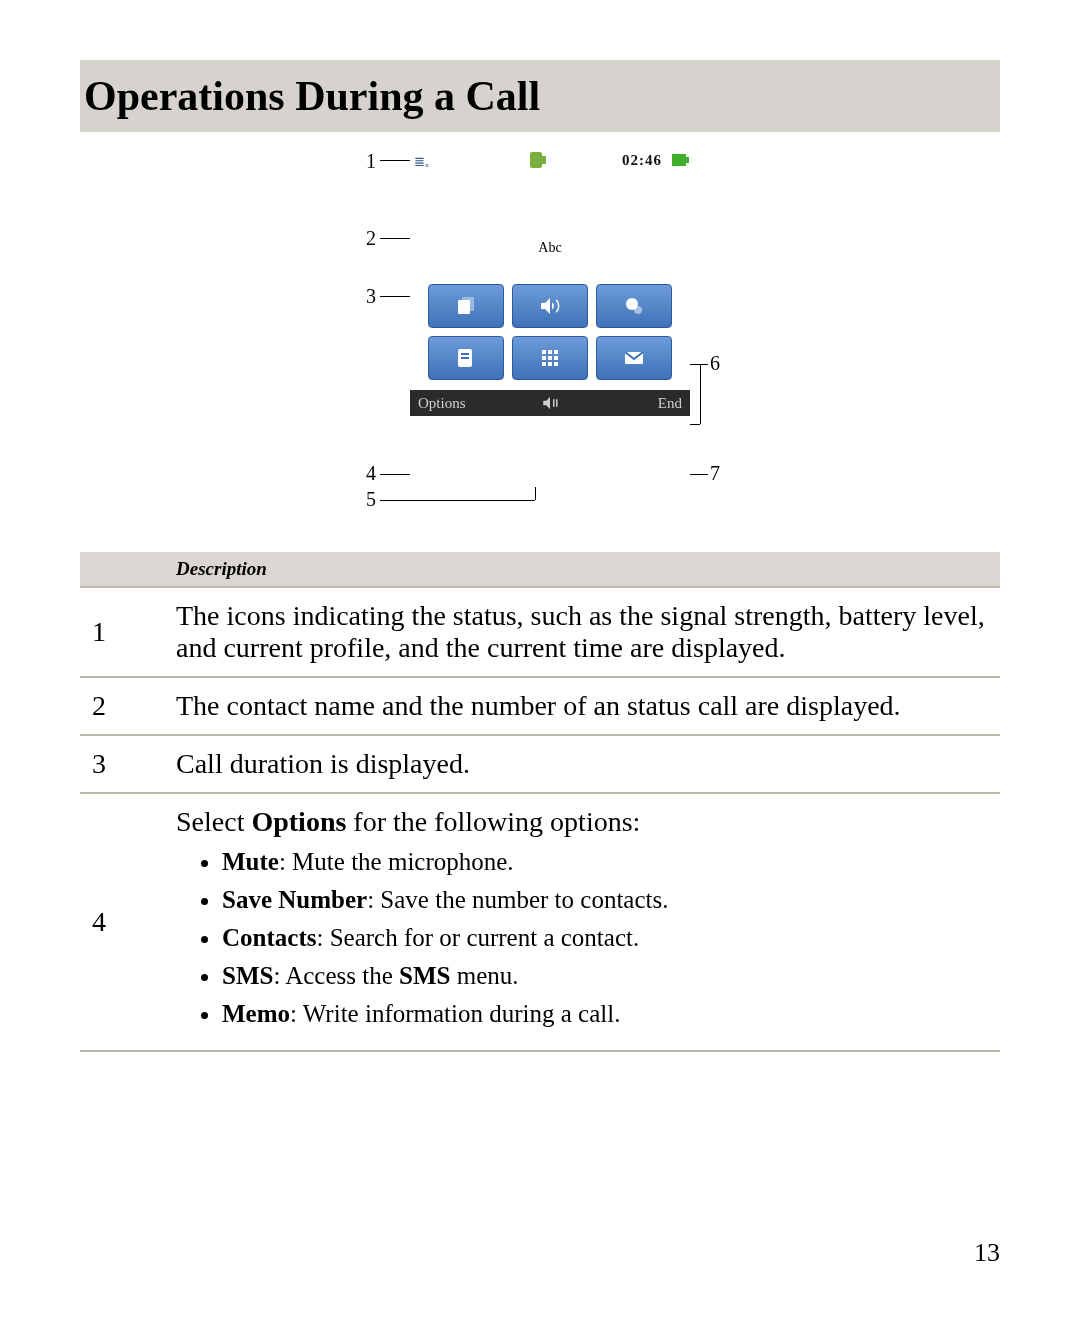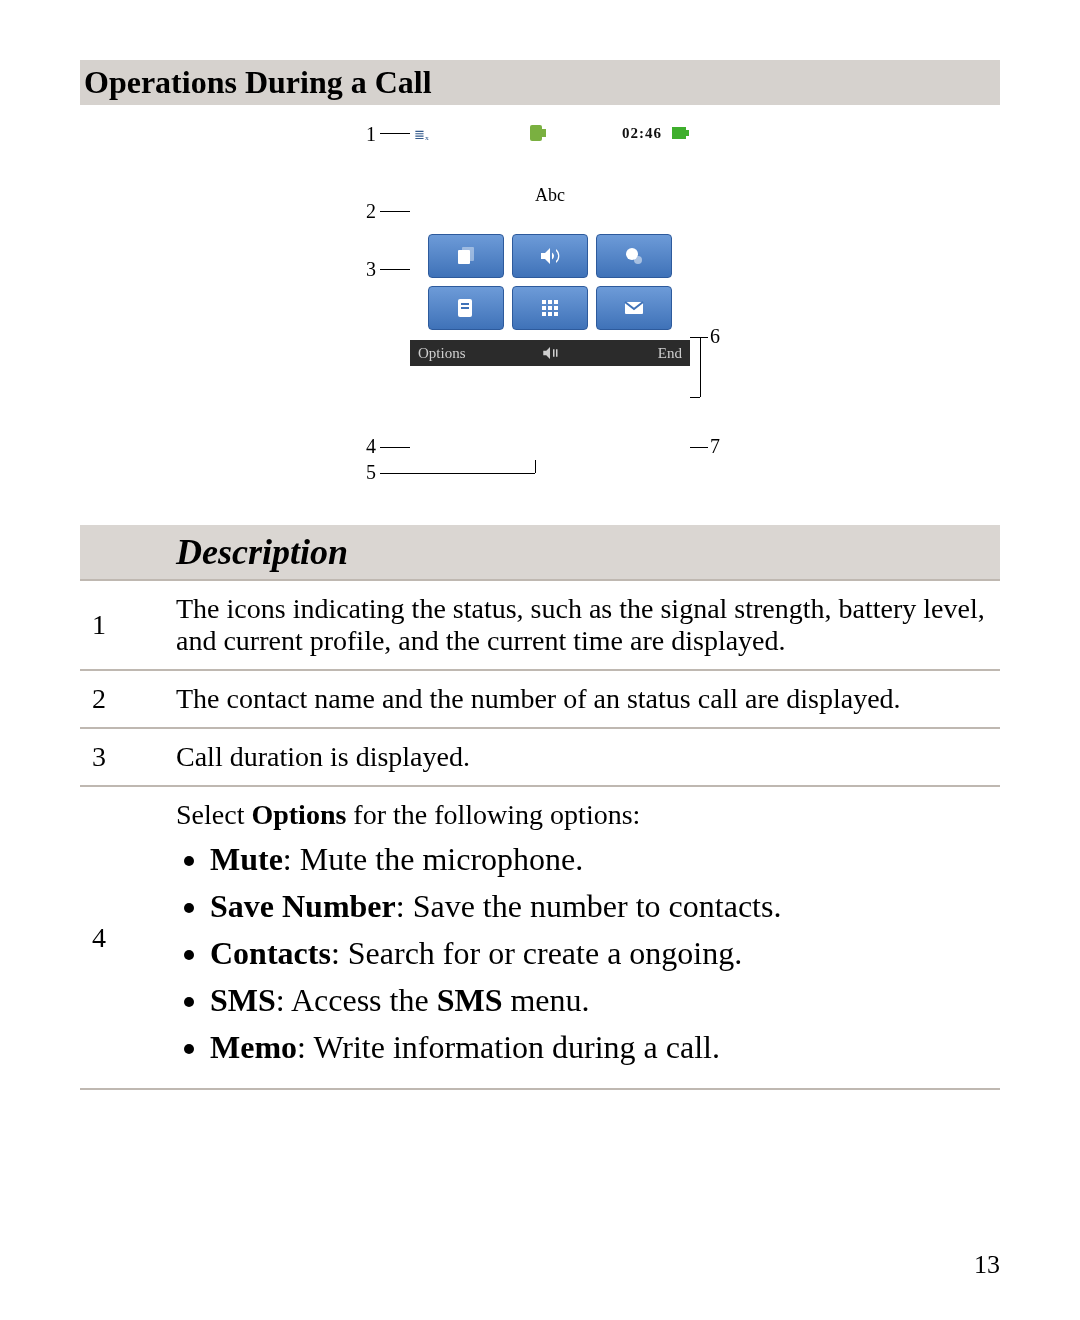--- a/index.html
+++ b/index.html
@@ -11,23 +11,23 @@
     width: 1080px;
     height: 1320px;
     box-sizing: border-box;
     position: relative;
   }
   .page {
     padding: 60px 80px 40px 80px;
   }
   .section-title {
     background: #d6d2ce;
-    font-size: 32px;
+    font-size: 42px;
     font-weight: bold;
-    padding: 4px 4px;
+    padding: 12px 4px;
     margin-bottom: 20px;
   }
   
   .diagram-wrap {
     position: relative;
     width: 560px;
     height: 380px;
     margin: 0 auto 20px auto;
   }
   .phone {
@@ -58,21 +58,21 @@
     position:absolute; right:28px; top:0;
     font-size:15px; font-weight:bold; color:#111; letter-spacing:1px;
   }
   .status-bar .batt {
     position:absolute; right:4px; top:2px;
     width:14px; height:12px; background:#3eae2c;
   }
   .status-bar .batt:before{
     content:"";position:absolute;right:-3px;top:3px;width:3px;height:6px;background:#3eae2c;
   }
-  .call-title { text-align:center; font-size:18px; margin-top:40px; }
+  .call-title { text-align:center; font-size:14px; margin-top:68px; }
   .call-number{ text-align:center; font-size:20px; margin-top:10px; }
   .call-timer { text-align:center; font-size:18px; margin-top:6px; }
   .btn-grid {
     display:grid;
     grid-template-columns: repeat(3, 76px);
     grid-template-rows: repeat(2, 44px);
     gap:8px;
     justify-content:center;
     margin-top:28px;
   }
@@ -107,45 +107,45 @@
     border-collapse: collapse;
     font-size:28px;
     border-bottom:2px solid #bfb8b1;
   }
   .desc-table th {
     text-align:left;
     font-weight:bold;
     font-style:italic;
     background:#dad6d2;
     padding:6px 12px;
-    font-size:36px;
+    font-size:19px;
     border-bottom:2px solid #bfb8b1;
   }
   .desc-table td {
     padding:12px 12px;
     vertical-align:middle;
     border-bottom:2px solid #bfb8b1;
   }
   .desc-table td.num {
     width:60px;
     text-align:left;
     vertical-align:middle;
   }
   .desc-table tr.noborder td{ border-bottom:none;}
   ul.opts {
     margin:10px 0 0 0;
     padding-left:34px;
   }
   ul.opts li {
-    margin:10px 0;
-    font-size:32px;
+    margin:10px 12px;
+    font-size:25px;
   }
   .page-num {
     position:absolute;
-    bottom:40px;
+    bottom:52px;
     right:80px;
     font-size:26px;
   }
 </style>
 </head>
 <body>
 
 <div class="page">
   <div class="section-title">Operations During a Call</div>
 
@@ -260,21 +260,21 @@
       <td class="num">3</td>
       <td>Call duration is displayed.</td>
     </tr>
     <tr class="noborder">
       <td class="num">4</td>
       <td>
         <span>Select </span><b>Options</b><span> for the following options:</span>
         <ul class="opts">
           <li><b>Mute</b><span>: Mute the microphone.</span></li>
           <li><b>Save Number</b><span>: Save the number to contacts.</span></li>
-          <li><b>Contacts</b><span>: Search for or create a ongoing.</span></li>
+          <li><b>Contacts</b><span>: Search for or current a contact.</span></li>
           <li><b>SMS</b><span>: Access the </span><b>SMS</b><span> menu.</span></li>
           <li><b>Memo</b><span>: Write information during a call.</span></li>
         </ul>
       </td>
     </tr>
   </tbody>
     </table>
 </div>
 
 <div class="page-num">13</div>

